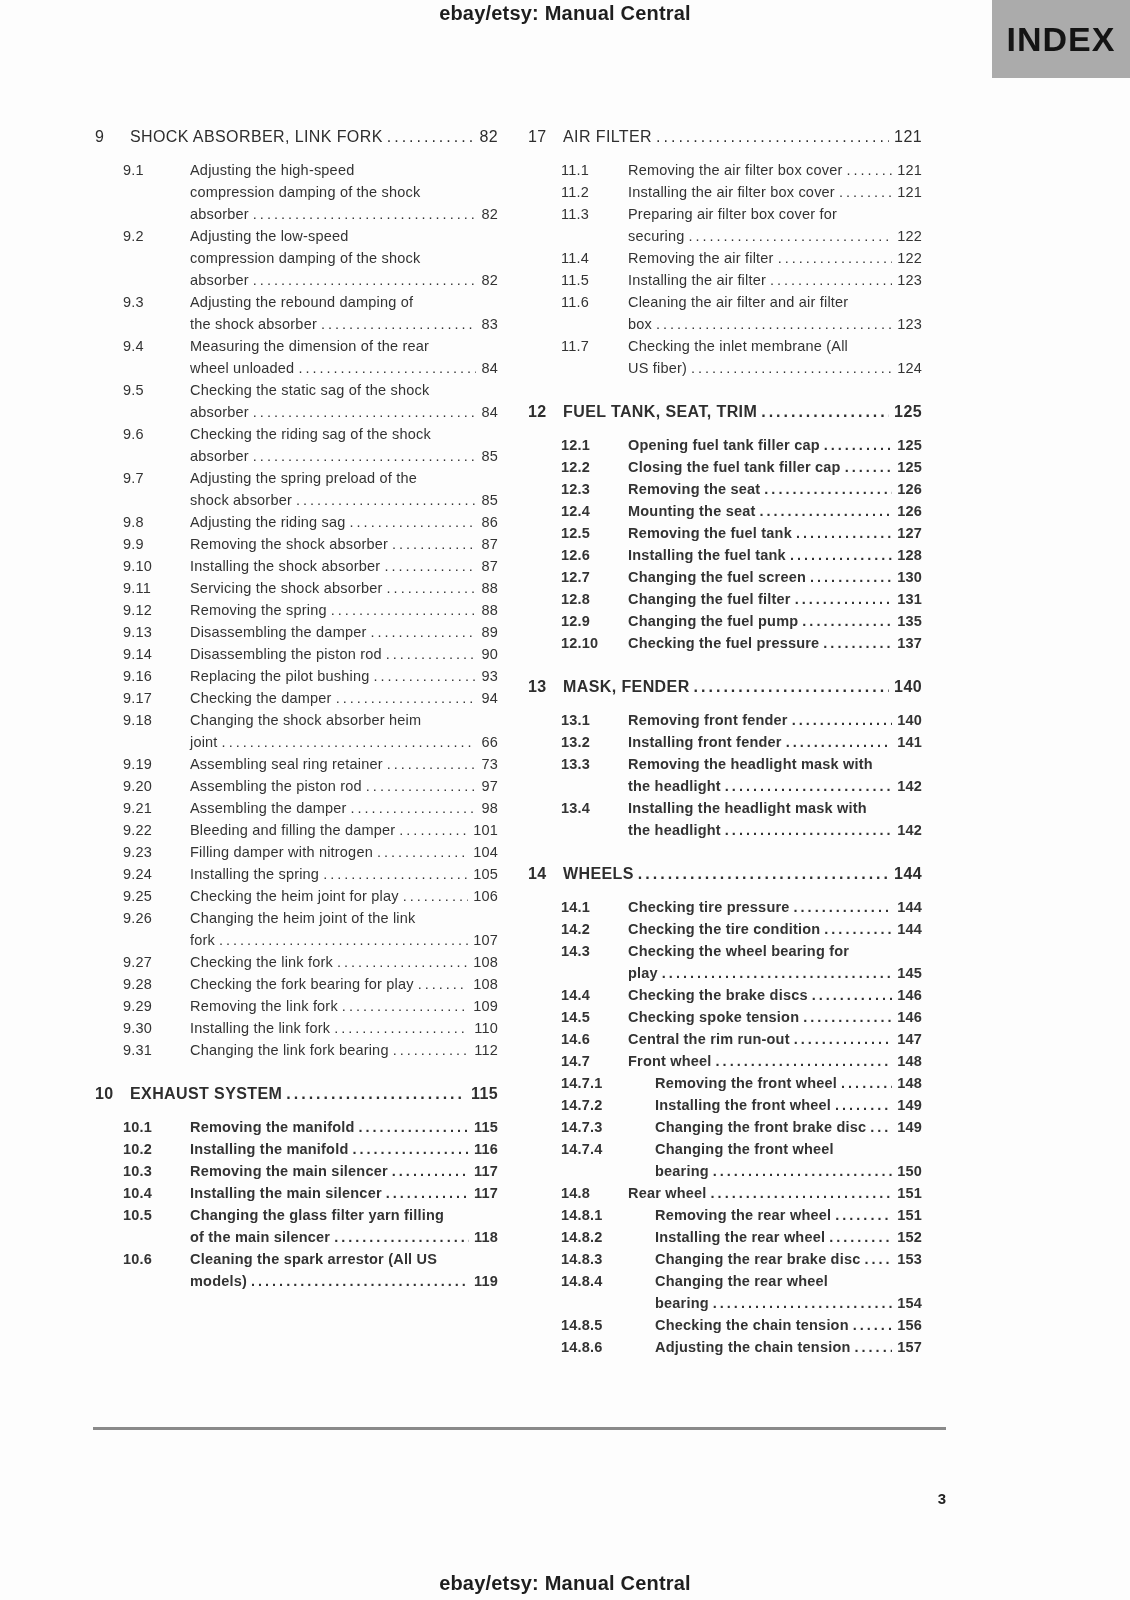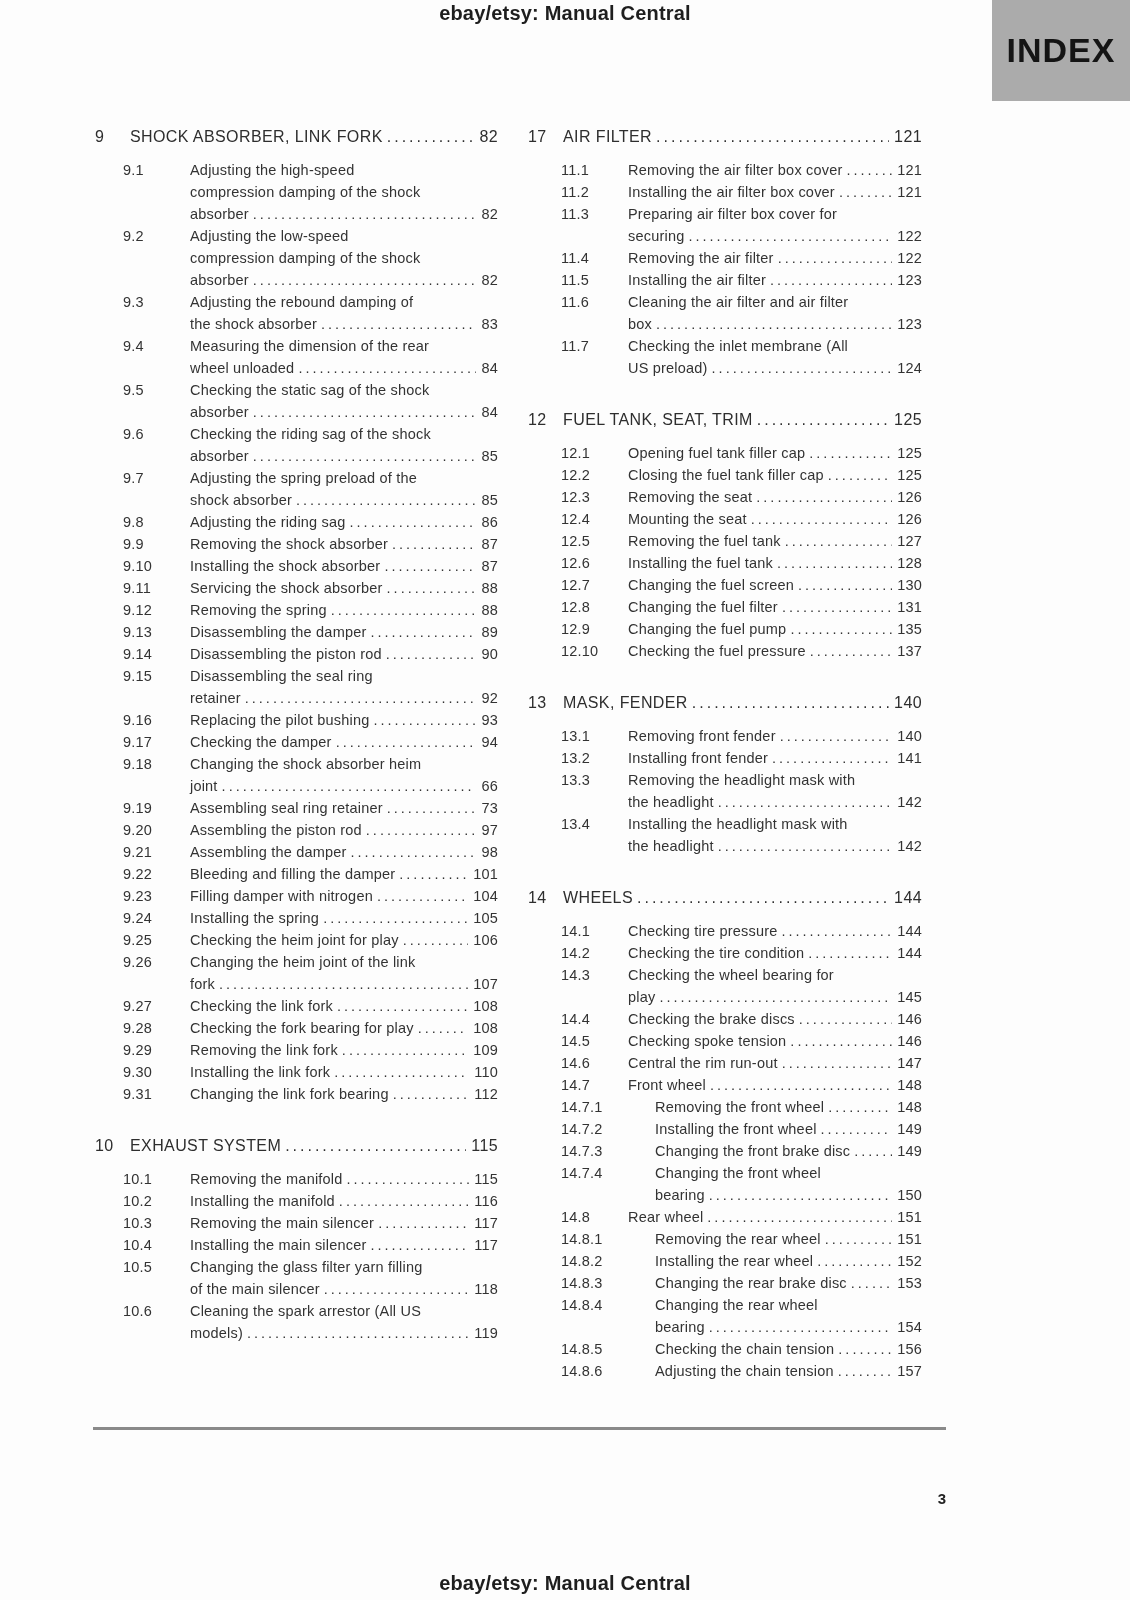--- a/index.html
+++ b/index.html
@@ -13,34 +13,34 @@
   .page { position: relative; width: 1130px; height: 1600px; }
 
   .header-title {
     position: absolute; top: 2px; left: 0; width: 1130px;
     text-align: center;
     font-size: 20px; font-weight: 600; color: #1e1e1e;
     letter-spacing: 0.2px;
   }
 
   .index-box {
-    position: absolute; top: 0; left: 992px; width: 138px; height: 101px;
+    position: absolute; top: 0; left: 992px; width: 138px; height: 78px;
     background: #ababab;
     display: flex; align-items: center; justify-content: center;
   }
   .index-label {
     font-size: 34px; font-weight: 700; color: #141414; letter-spacing: 1px;
   }
 
   .toc-col { position: absolute; top: 126px; }
   .col-left  { left: 92px;  width: 406px; }
   .col-right { left: 525px; width: 397px; }
 
   .chapter { margin: 0; }
-  .chapter:not(:first-child) { margin-top: 30px; }
+  .chapter:not(:first-child) { margin-top: 22px; font-weight: bold; }
 
   .ch-row {
     display: flex; align-items: baseline;
     font-size: 16px; line-height: 22px; color: #2e2e2e;
     letter-spacing: 0.4px;
     margin-bottom: 11px;
   }
   .ch-num { flex: 0 0 35px; padding-left: 3px; }
   .ch-body { flex: 1; display: flex; align-items: flex-end; min-width: 0; }
 
@@ -244,31 +244,20 @@
               </div>
             </div>
           </div>
           <div class="e-row">
             <span class="e-num">9.14</span>
             <div class="e-body">
               <div class="line lastline">
                 <span class="t">Disassembling the piston rod</span>
                 <span class="leader"></span>
                 <span class="pg">90</span>
-              </div>
-            </div>
-          </div>
-          <div class="e-row">
-            <span class="e-num">9.15</span>
-            <div class="e-body">
-              <div class="line">Disassembling the seal ring</div>
-              <div class="line lastline">
-                <span class="t">retainer</span>
-                <span class="leader"></span>
-                <span class="pg">92</span>
               </div>
             </div>
           </div>
           <div class="e-row">
             <span class="e-num">9.16</span>
             <div class="e-body">
               <div class="line lastline">
                 <span class="t">Replacing the pilot bushing</span>
                 <span class="leader"></span>
                 <span class="pg">93</span>
@@ -571,21 +560,21 @@
                 <span class="leader"></span>
                 <span class="pg">123</span>
               </div>
             </div>
           </div>
           <div class="e-row">
             <span class="e-num">11.7</span>
             <div class="e-body">
               <div class="line">Checking the inlet membrane (All</div>
               <div class="line lastline">
-                <span class="t">US preload)</span>
+                <span class="t">US fiber)</span>
                 <span class="leader"></span>
                 <span class="pg">124</span>
               </div>
             </div>
           </div>
         </div>
         <div class="chapter">
           <div class="ch-row">
             <span class="ch-num">12</span>
             <div class="ch-body">

